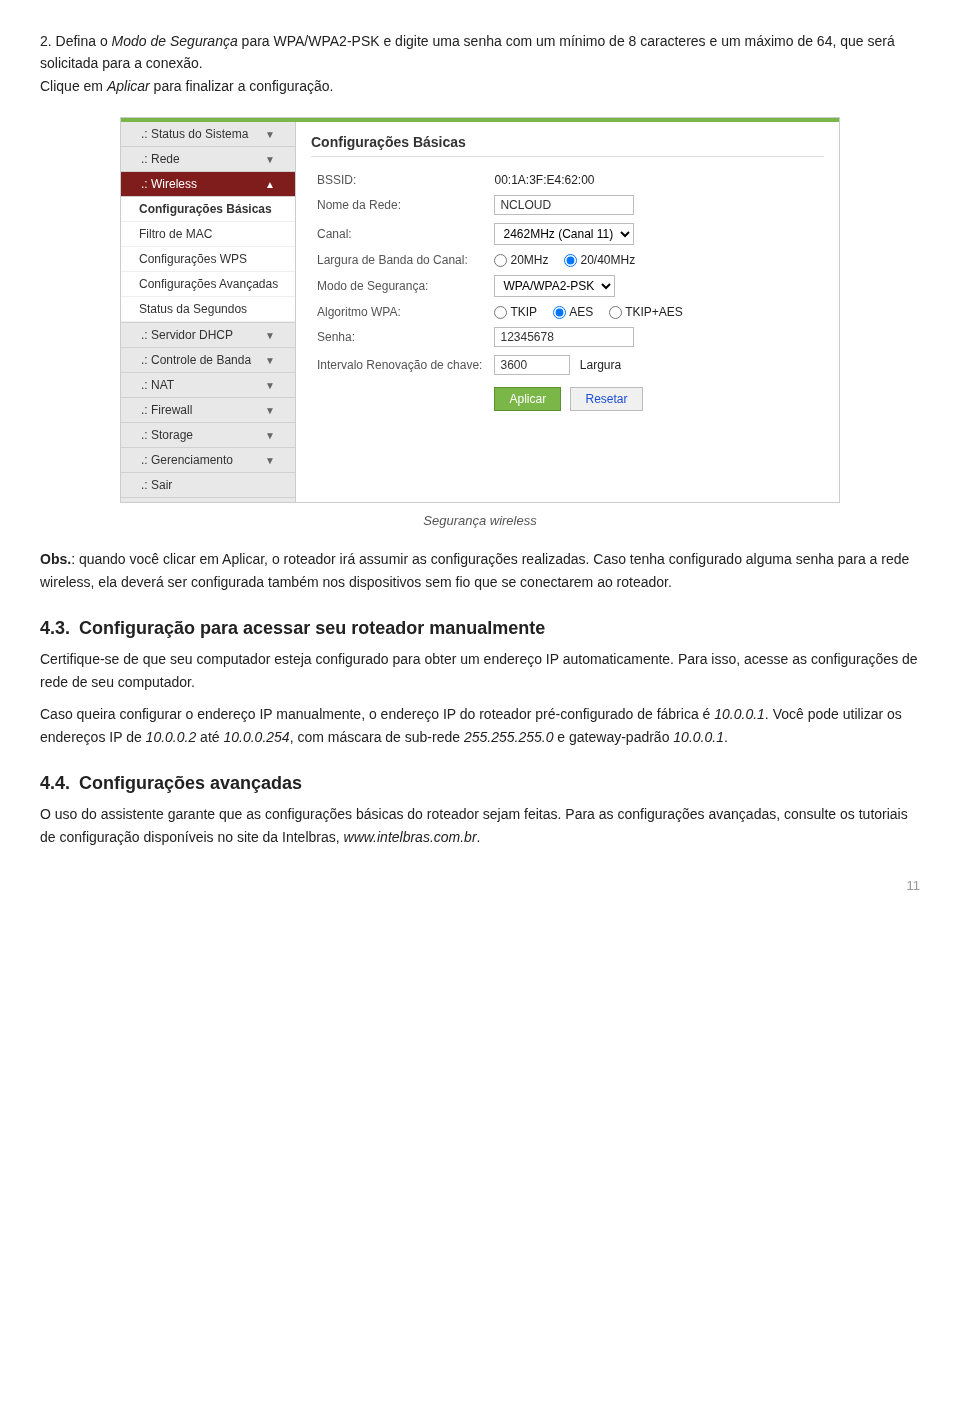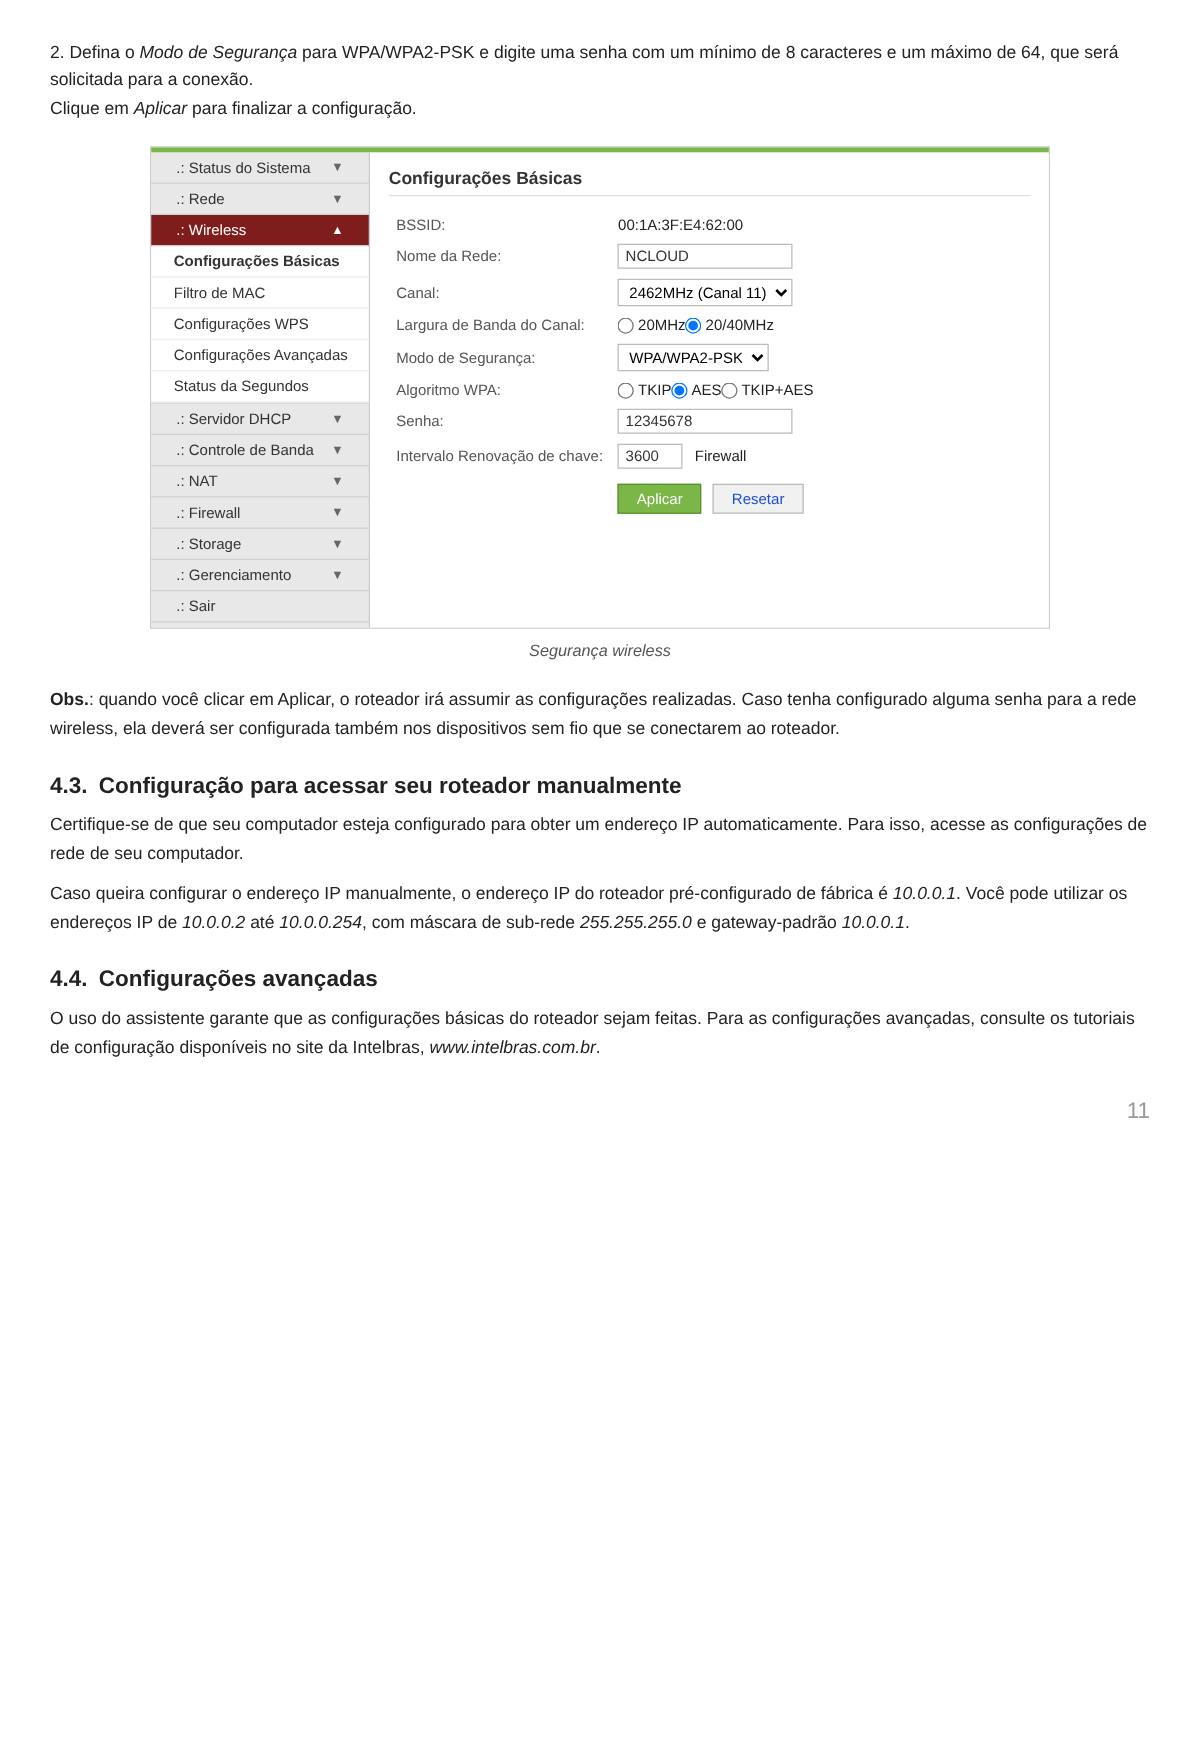--- a/index.html
+++ b/index.html
@@ -151,21 +151,21 @@
       color: #333;
     }
     .form-input-wide { width: 140px; }
     .form-select {
       border: 1px solid #bbb;
       padding: 2px 4px;
       font-size: 12px;
       background: #fff;
     }
 
-    .radio-group { display: flex; gap: 0; }
+    .radio-group { display: flex; gap: 16px; }
     .radio-label { display: flex; align-items: center; gap: 3px; font-size: 12px; }
 
     .btn-apply {
       background: #7ab648;
       color: #fff;
       border: 1px solid #5a9030;
       padding: 4px 14px;
       font-size: 12px;
       cursor: pointer;
       margin-right: 6px;
@@ -211,21 +211,21 @@
       line-height: 1.6;
       color: #222;
       margin-bottom: 10px;
     }
     .body-text em { font-style: italic; text-align: center; }
 
     
     .page-number {
       text-align: right;
       color: #999;
-      font-size: 18px;
+      font-size: 13px;
       margin-top: 30px;
     }
 
     .green-top-bar {
       height: 4px;
       background: #7ab648;
     }
   </style>
 </head>
 <body>
@@ -373,22 +373,22 @@
         </tr>
         <tr>
           <td class="label-col">Senha:</td>
           <td class="value-col">
             <input class="form-input form-input-wide" type="text" value="12345678" style="">
           </td>
         </tr>
         <tr>
           <td class="label-col">Intervalo Renovação de chave:</td>
           <td class="value-col">
-            <input class="form-input" type="text" value="3600" style="width: 52px;">
-            <span style="margin-left:6px; font-size:12px;">Firewall</span>
+            <input class="form-input" type="text" value="3600" style="width: 76px;">
+            <span style="margin-left:6px; font-size:12px;">Largura</span>
           </td>
         </tr>
         <tr>
           <td></td>
           <td style="padding-top:8px;">
             <button class="btn-apply">Aplicar</button>
             <button class="btn-reset">Resetar</button>
           </td>
         </tr>
       </tbody>

